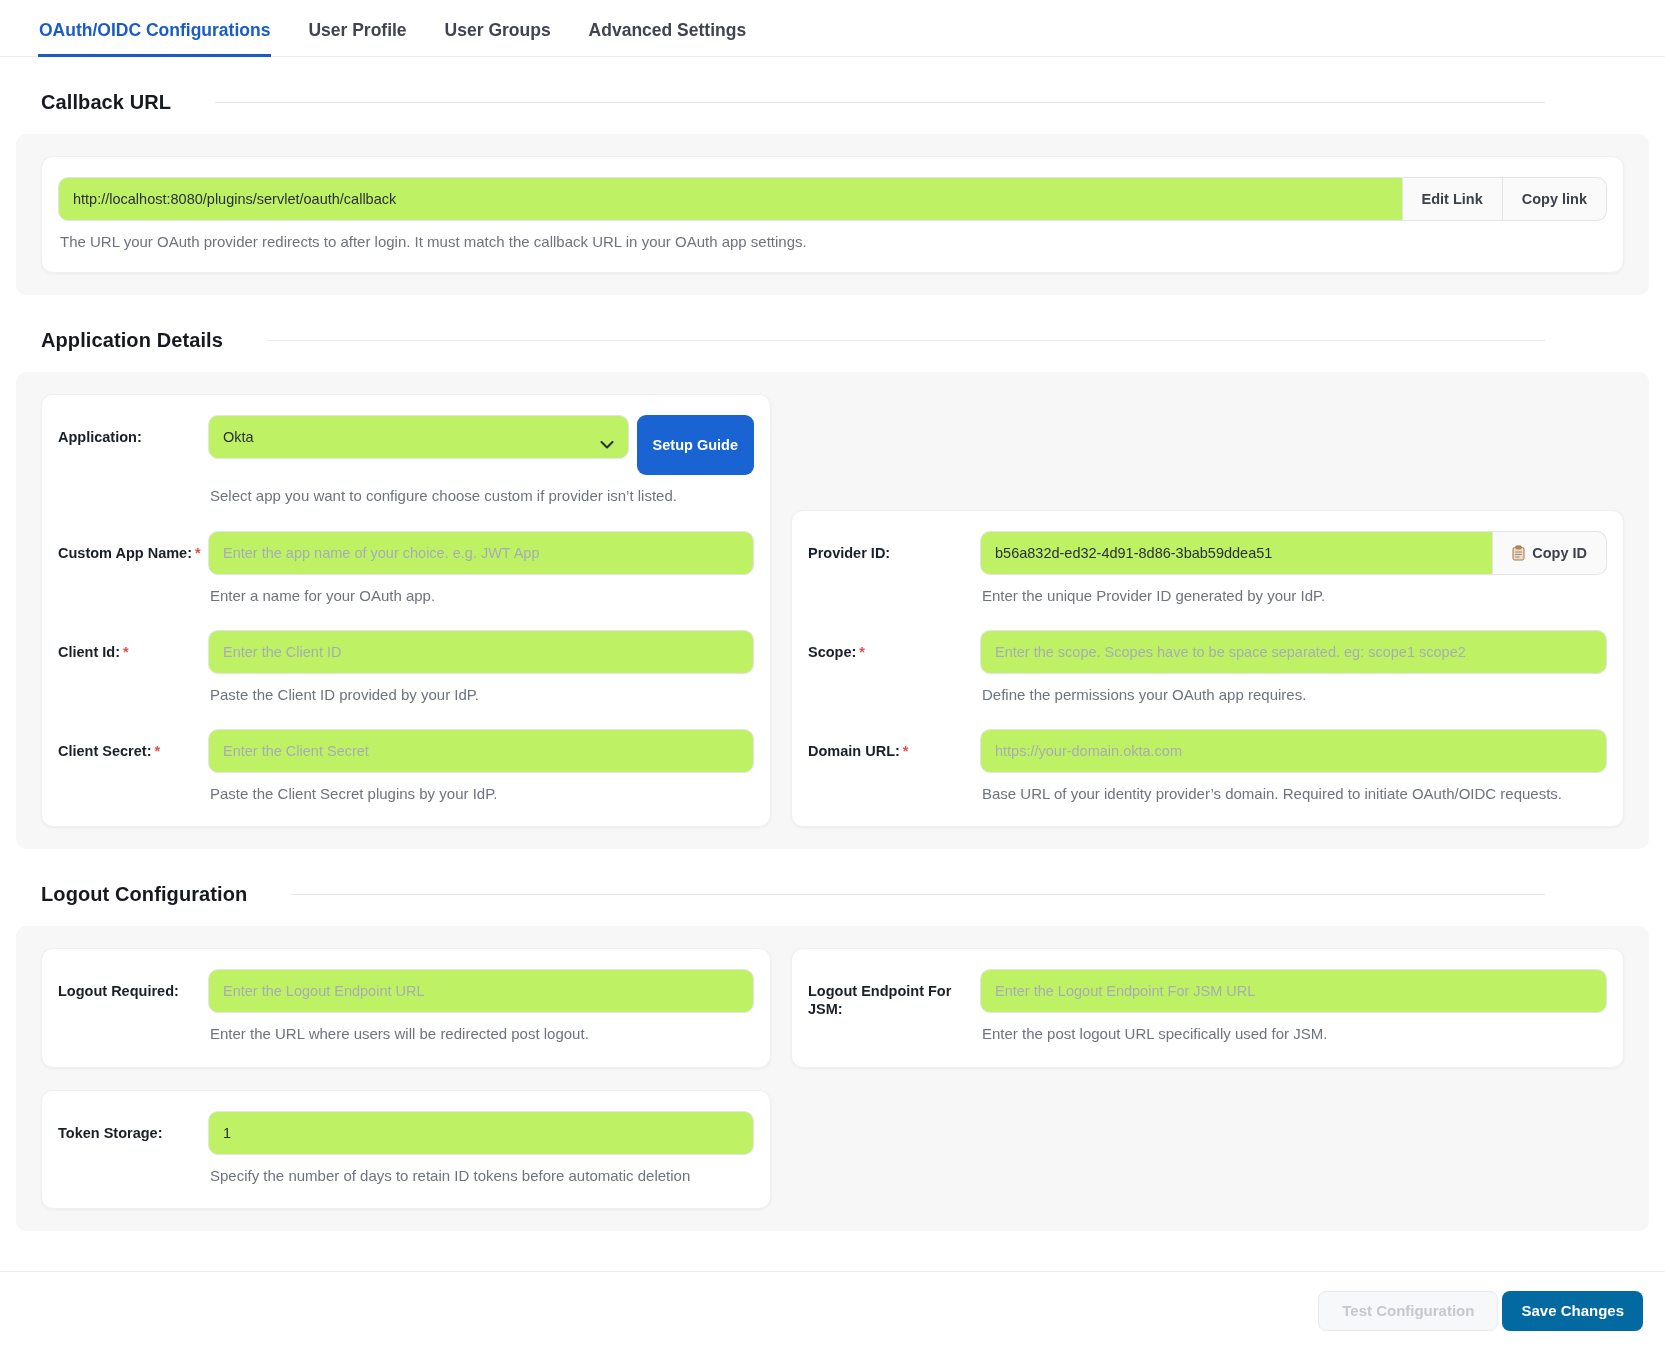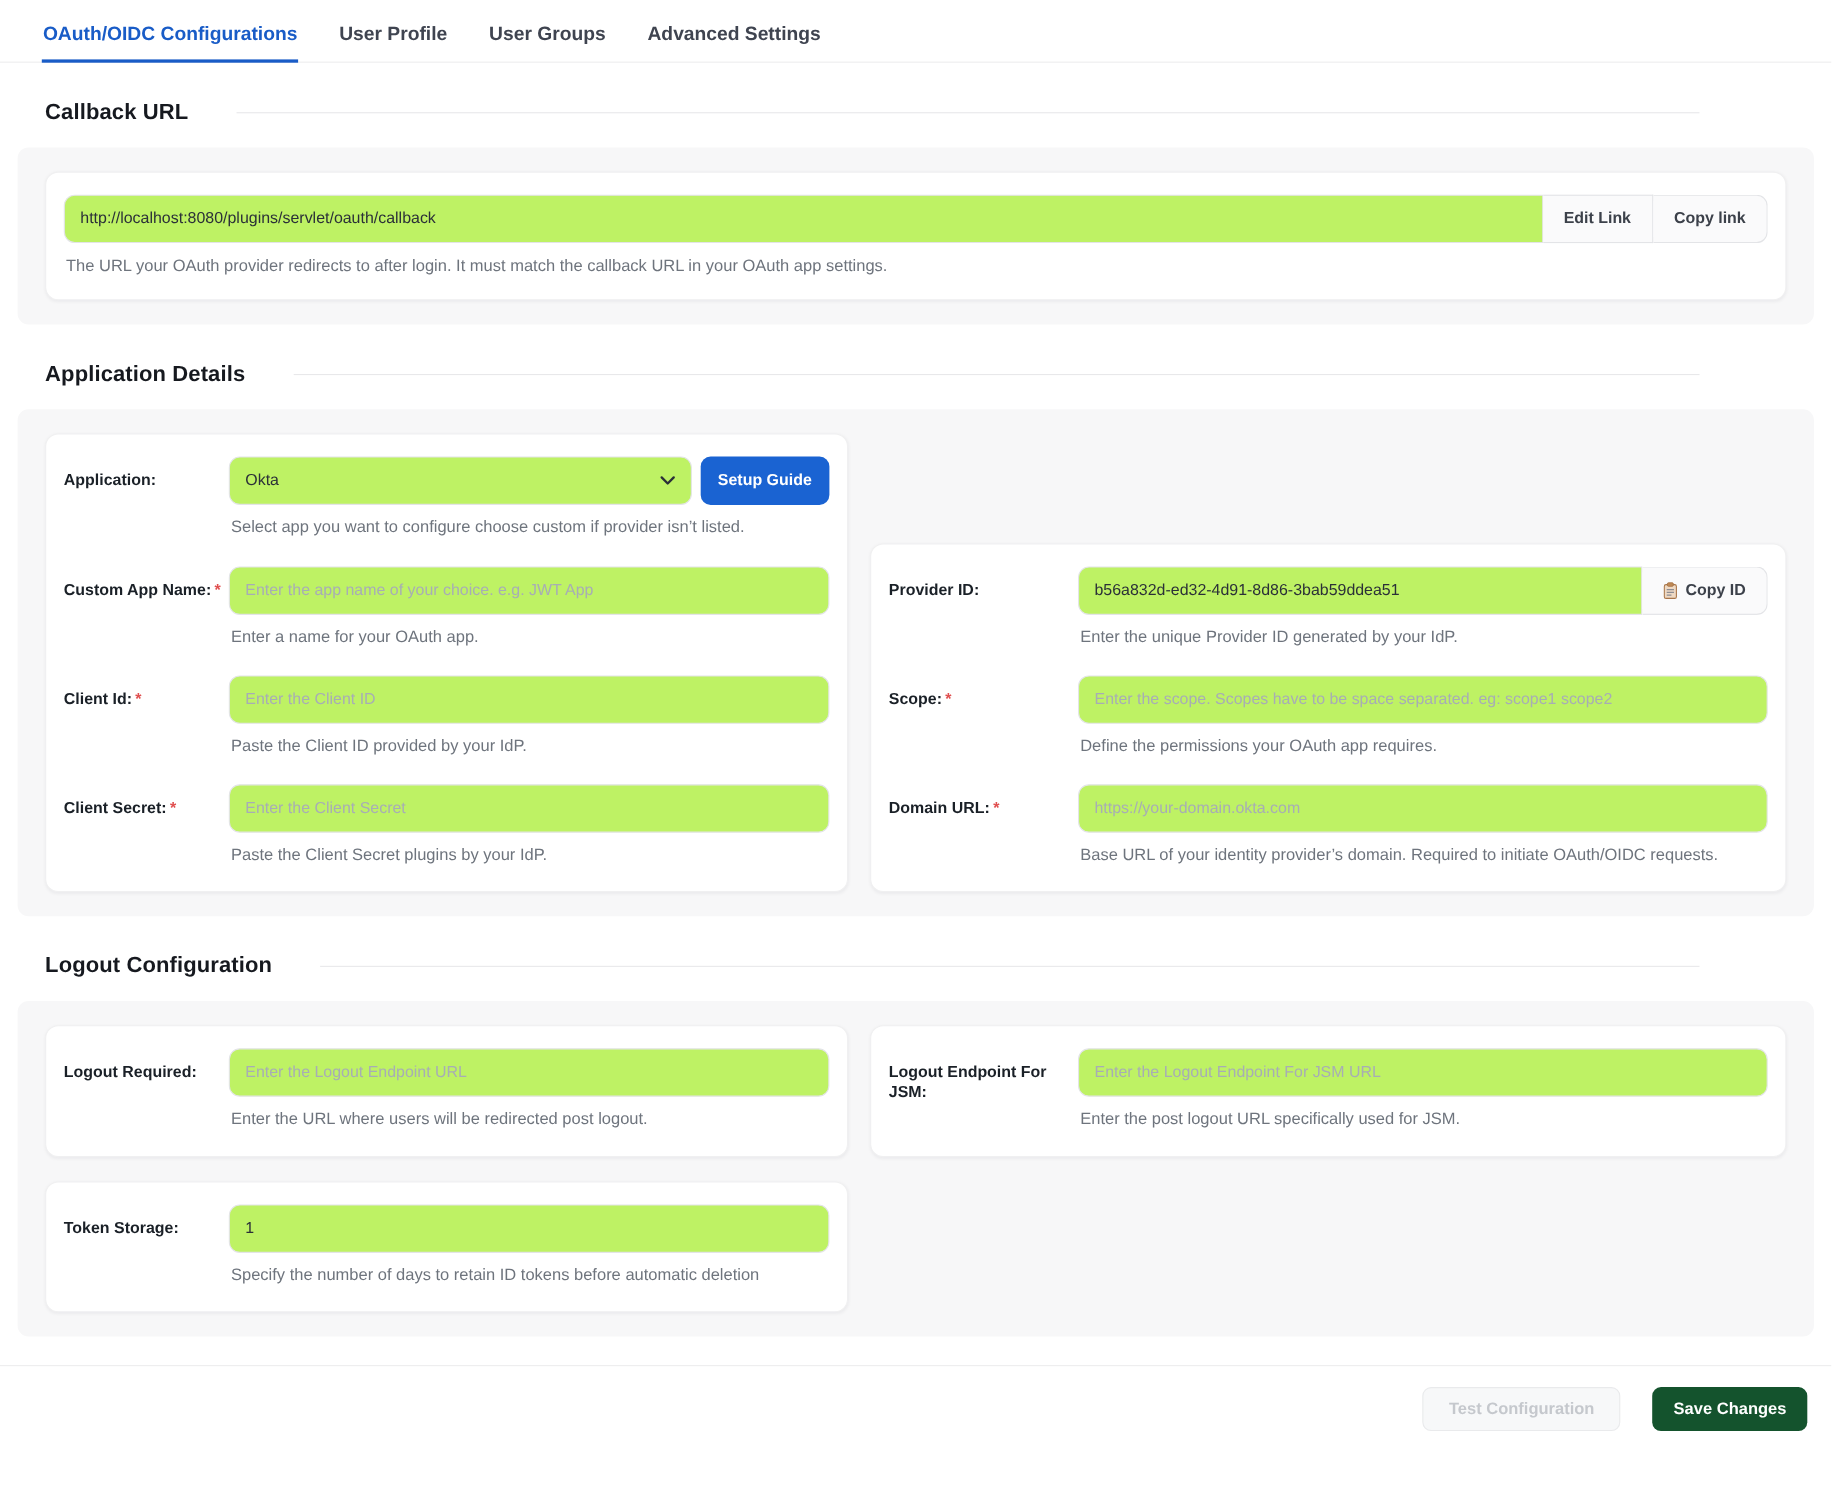--- a/index.html
+++ b/index.html
@@ -94,38 +94,38 @@
   select.input {
     appearance:none; -webkit-appearance:none; -moz-appearance:none;
     padding-right:38px; cursor:pointer;
   }
   .chevron {
     position:absolute; right:15px; top:50%; transform:translateY(-50%);
     pointer-events:none; display:flex;
   }
   .btn-primary {
     background:#1a63d2; color:#fff; border:none; border-radius:9px;
-    font-weight:700; font-size:14.5px; padding:0 16px; height:44px;
+    font-weight:700; font-size:14.5px; padding:0 16px; height:60px;
     cursor:pointer; font-family:inherit; white-space:nowrap; flex:none;
   }
 
   
   .footer {
     border-top:1px solid #ededee;
-    margin-top:26px;
+    margin-top:40px;
     padding:19px 22px 30px 22px;
-    display:flex; justify-content:flex-end; gap:29px;
+    display:flex; justify-content:flex-end; gap:4px;
   }
   .btn-disabled {
     background:#f7f8f9; border:1px solid #e9eaec; color:#c5c8cd;
     font-weight:700; font-size:15px; border-radius:8px;
     padding:0 23px; height:40px; font-family:inherit; cursor:default;
   }
   .btn-save {
-    background:#14532d; color:#fff; border:none; border-radius:8px;
+    background:#0369a1; color:#fff; border:none; border-radius:8px;
     font-weight:700; font-size:15px; padding:0 19px; height:40px;
     font-family:inherit; cursor:pointer;
   }
 </style>
 </head>
 <body>
 
 <div class="tabbar">
   <div class="tab active">OAuth/OIDC Configurations</div>
   <div class="tab">User Profile</div>

